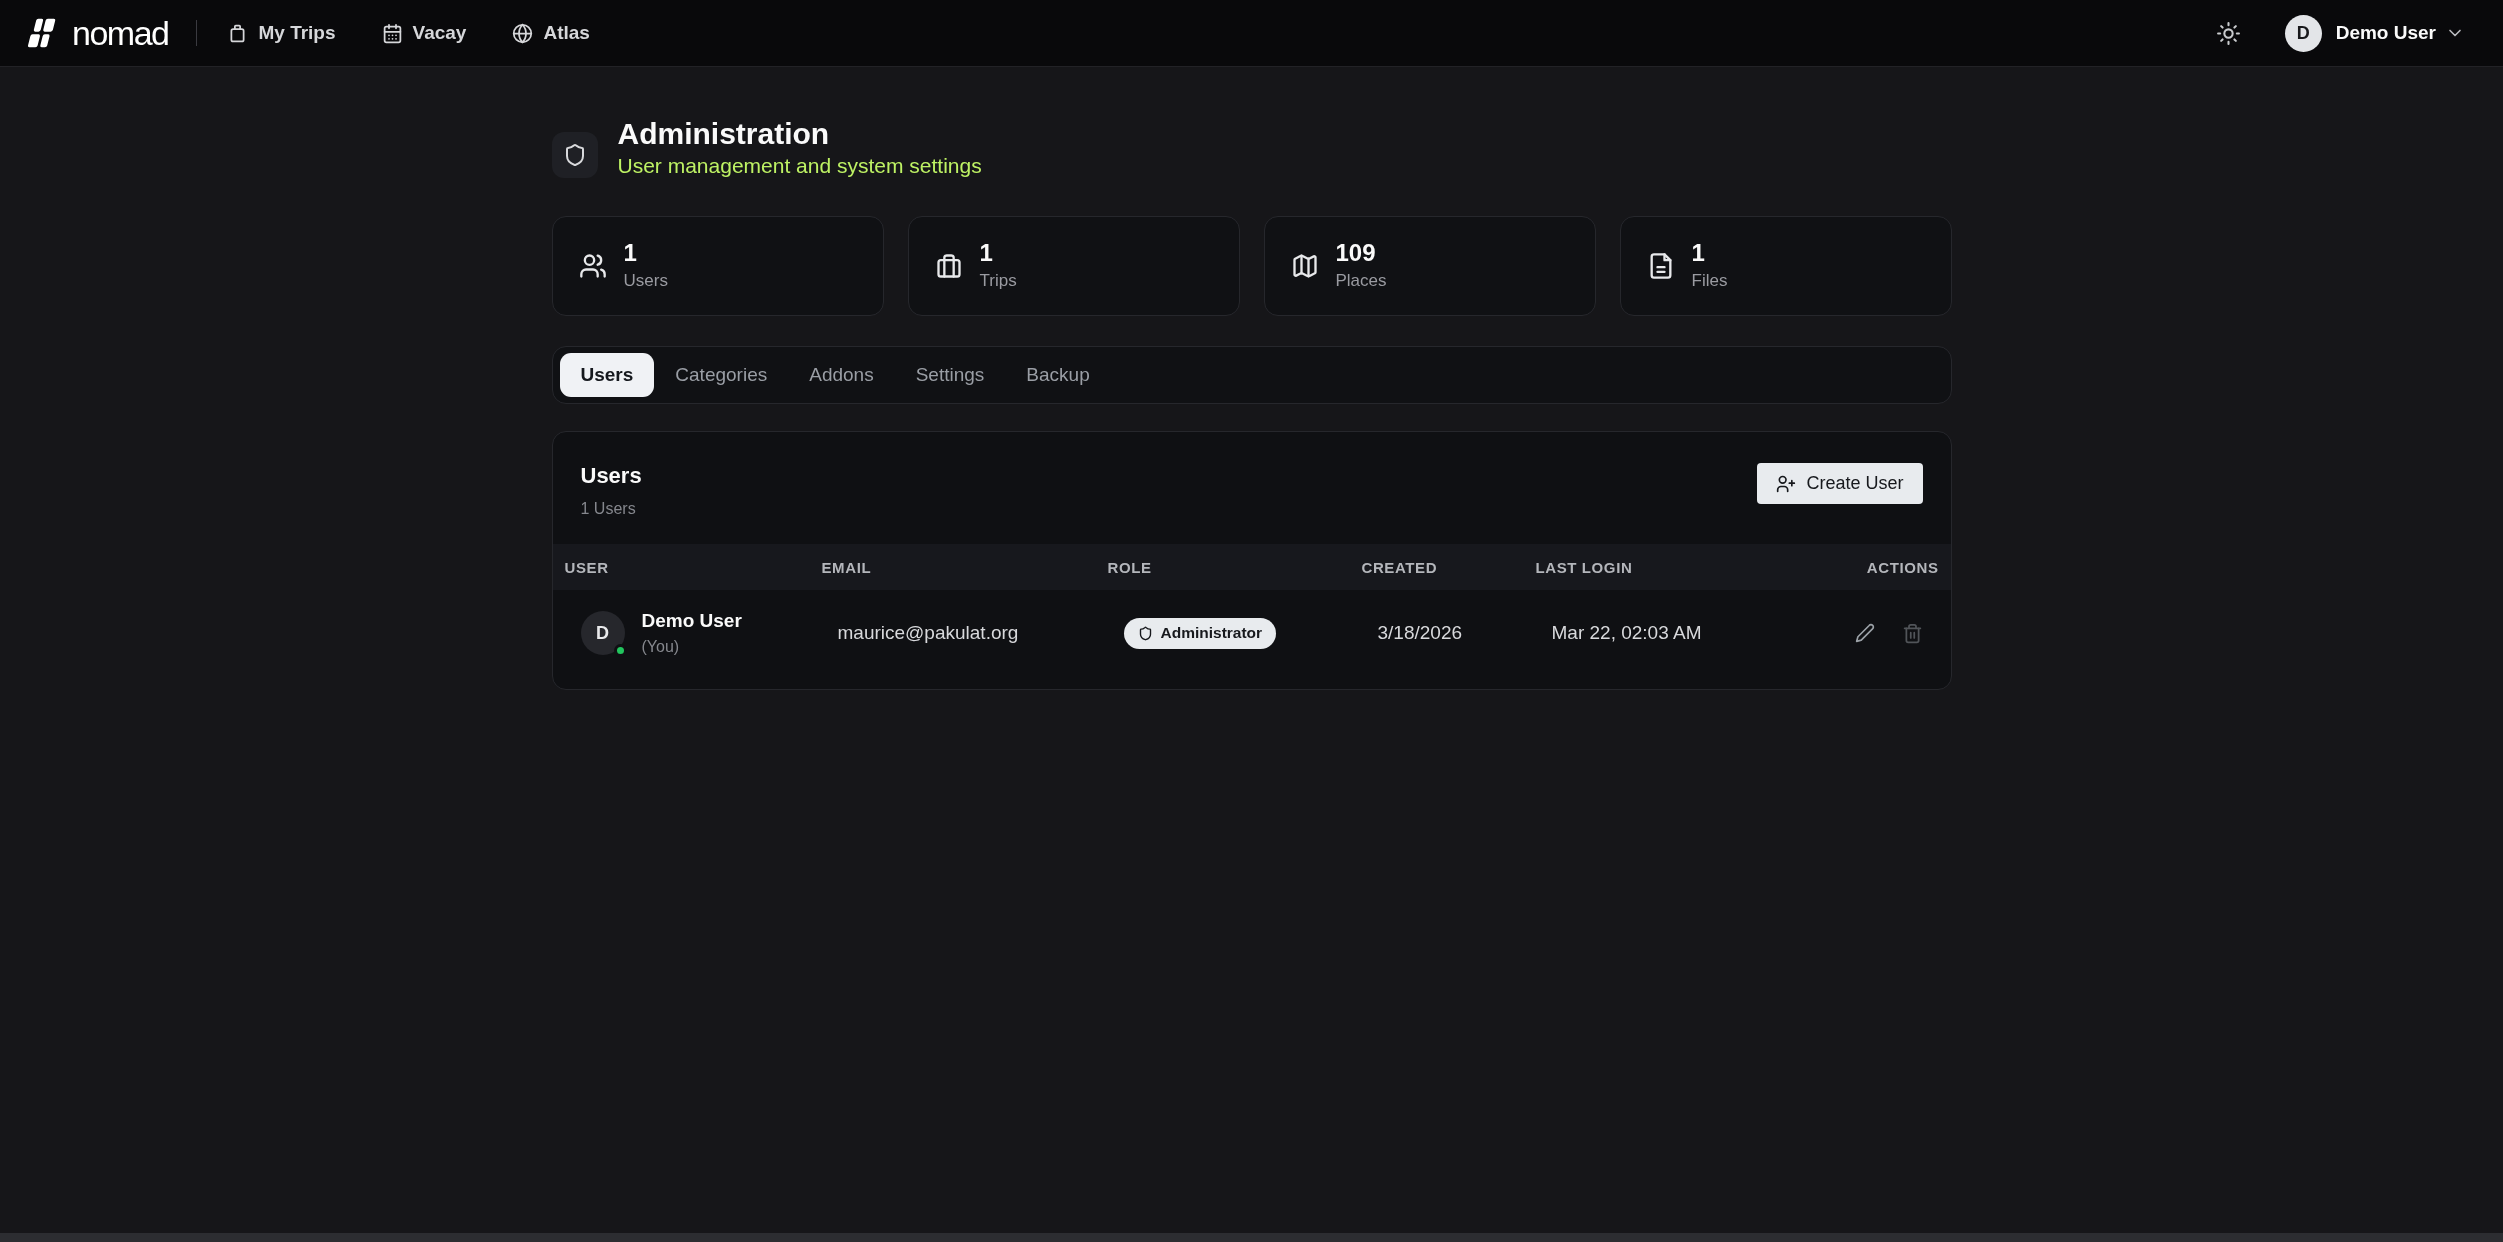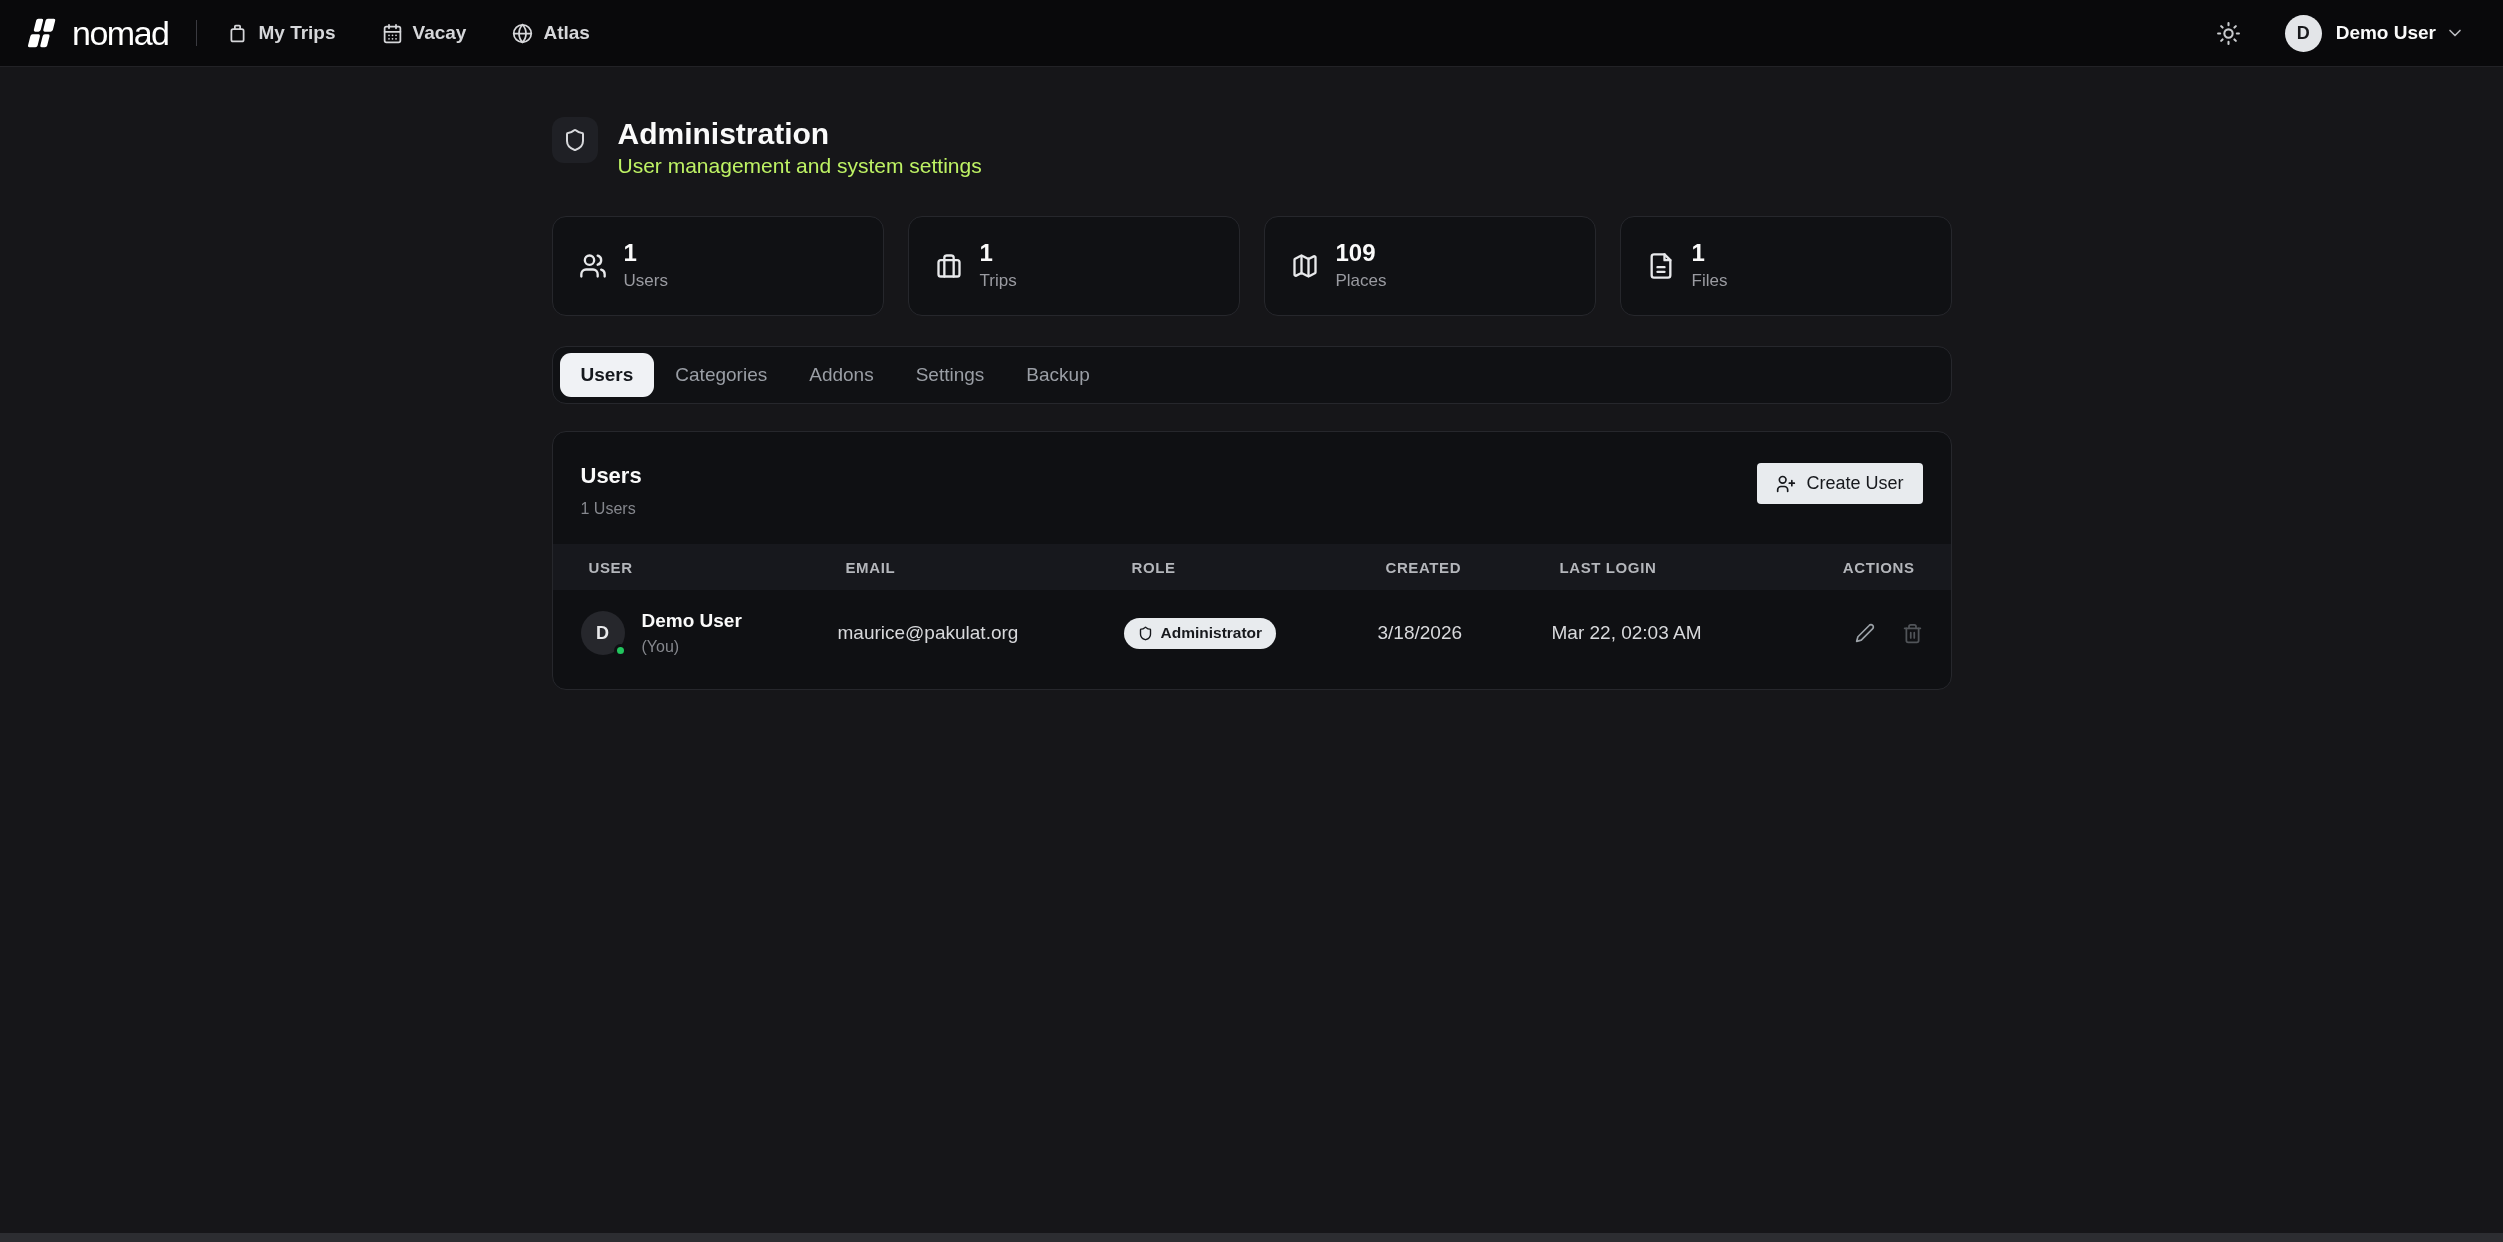--- a/index.html
+++ b/index.html
@@ -30,21 +30,21 @@
     display:flex; align-items:center; justify-content:center;
     color:#18181b; font-size:18px; font-weight:700;
   }
   .nav-user { display:flex; align-items:center; cursor:pointer; }
   .nav-user-name { font-size:19px; font-weight:600; color:#fafafa; margin-left:14px; }
   .nav-user .chev { margin-left:9px; }
 
   
   .content { width:1400px; margin:0 auto; }
 
-  .page-header { display:flex; align-items:flex-start; gap:20px; margin-top:50px; }
+  .page-header { display:flex; align-items:flex-end; gap:20px; margin-top:50px; }
   .page-header-icon {
     width:46px; height:46px; border-radius:12px; background:#1f2025;
     display:flex; align-items:center; justify-content:center; flex:0 0 auto;
   }
   .page-title { font-size:30px; font-weight:700; color:#fafafa; line-height:1.1; }
   .page-subtitle { font-size:21px; color:#bef264; margin-top:4px; }
 
   
   .stats { display:grid; grid-template-columns:repeat(4,1fr); gap:24px; margin-top:38px; }
   .stat-card {
@@ -76,21 +76,21 @@
   .panel-title { font-size:22px; font-weight:700; color:#fafafa; }
   .panel-subtitle { font-size:16px; color:#85878d; margin-top:11px; }
   .create-btn {
     height:41px; padding:0 19px; border:none; border-radius:4px; background:#e8ebee;
     display:flex; align-items:center; gap:10px; cursor:pointer;
     font-family:inherit; font-size:18px; font-weight:500; color:#17191d;
   }
   .create-btn svg { stroke:#17191d; }
 
   .thead {
-    height:46px; background:#17181d; display:flex; align-items:center; padding:0 36px;
+    height:46px; background:#17181d; display:flex; align-items:center; padding:0 12px;
     font-size:15px; font-weight:700; letter-spacing:0.6px; color:#b4b6bb;
   }
   .trow { min-height:86px; display:flex; align-items:center; padding:0 28px; }
   .col-user { width:257px; } .col-email { width:286px; } .col-role { width:254px; }
   .col-created { width:174px; } .col-login { flex:1; } .col-actions { width:92px; text-align:right; }
 
   .user-cell { display:flex; align-items:center; gap:17px; }
   .row-avatar {
     position:relative; width:44px; height:44px; border-radius:50%; background:#26272c;
     display:flex; align-items:center; justify-content:center;

